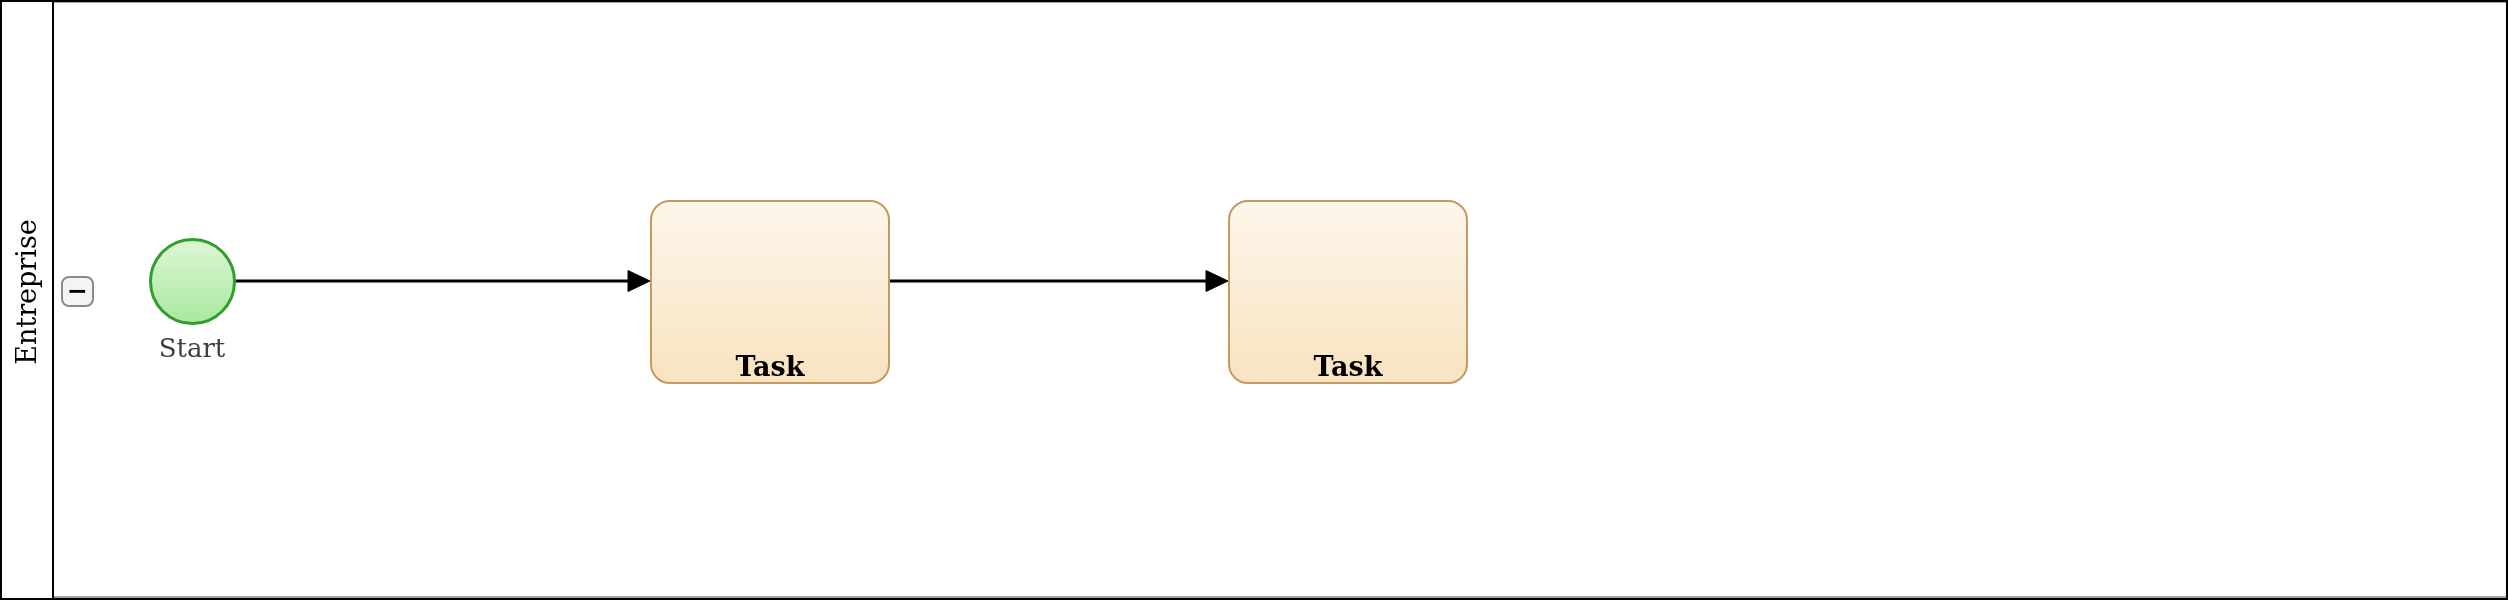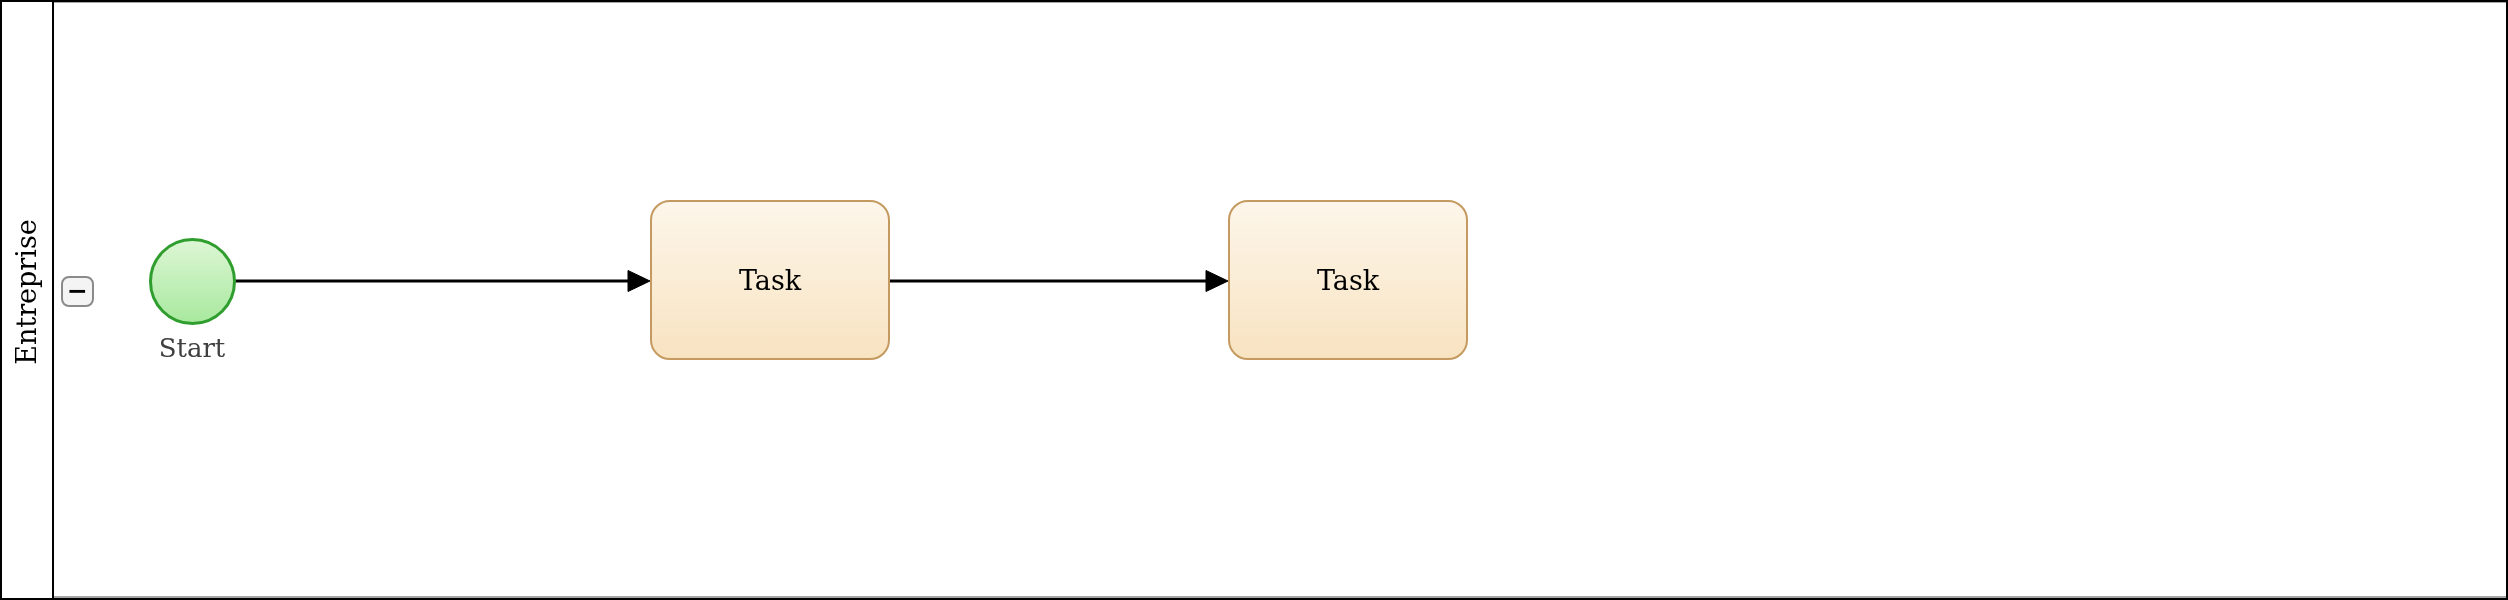--- a/index.html
+++ b/index.html
@@ -116,32 +116,33 @@
     font-size: 26px;
     color: #404040;
     white-space: nowrap;
   }
 
   
   .task {
     position: absolute;
     top: 198px;
     width: 240px;
-    height: 160px;
+    height: 184px;
     box-sizing: border-box;
     border: 2.5px solid var(--task-border, #c49a60);
     border-radius: 20px;
     background: linear-gradient(to bottom,
       var(--task-fill-top, #fdf6ea),
       var(--task-fill-bottom, #f8e3c1));
     display: flex;
-    align-items: center;
+    align-items: flex-end;
     justify-content: center;
     font-size: 27px;
     color: #000000;
+    font-weight: bold;
   }
   .task-1 { left: 648px; }
   .task-2 { left: 1226px; }
 </style>
 </head>
 <body>
 
 <div class="pool">
 
   <div class="lane-content"></div>

